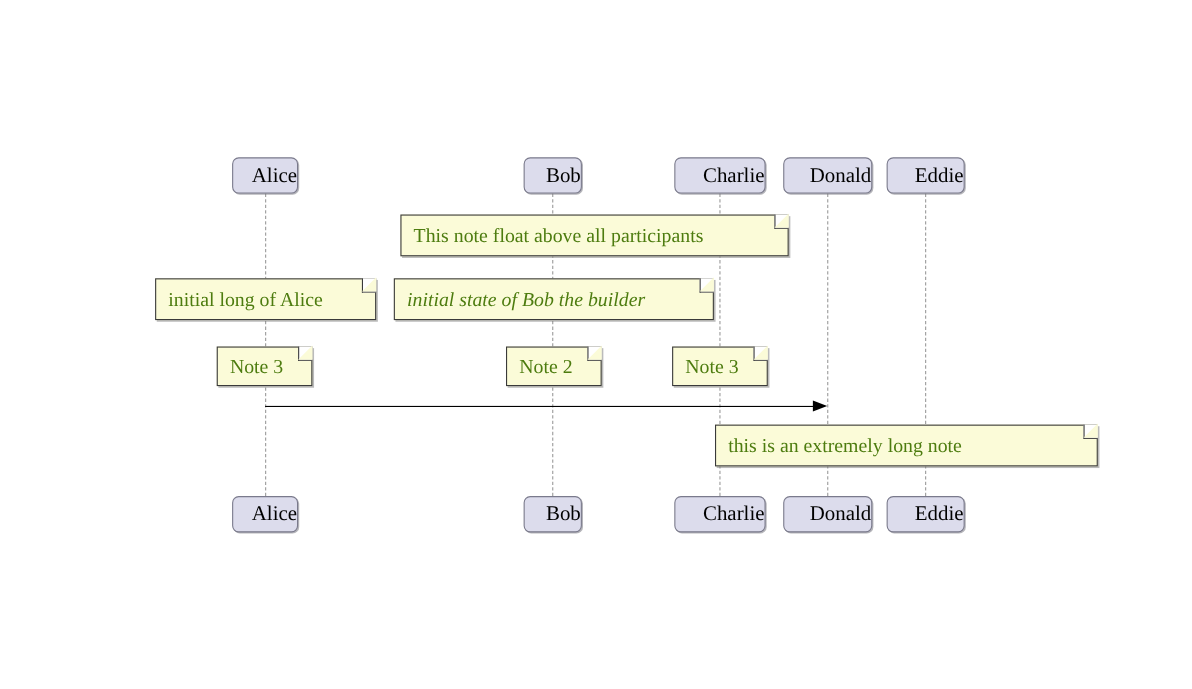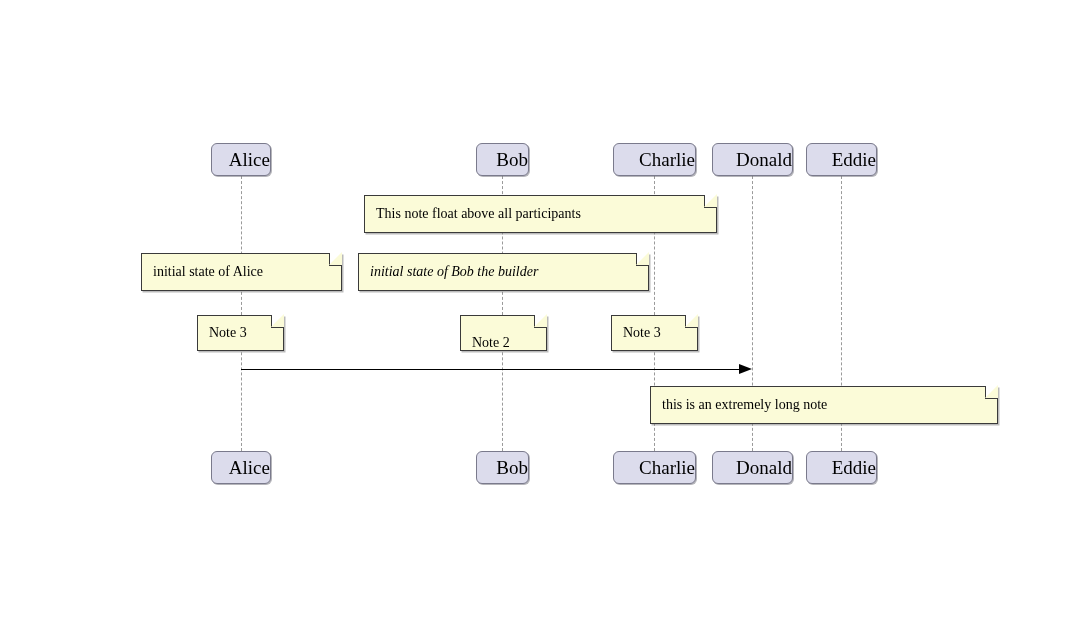--- a/index.html
+++ b/index.html
@@ -44,22 +44,22 @@
     z-index: 3;
     box-shadow: 1px 1px 0 rgba(120,120,130,0.55);
   }
 
   
   .note {
     position: absolute;
     box-sizing: border-box;
     background: #fbfbd8;
     border: 1px solid #3a3a3a;
-    color: #000000;
-    font-size: 14px;
+    color: #4d7c0f;
+    font-size: 18px;
     line-height: 1;
     display: flex;
     align-items: center;
     z-index: 4;
     box-shadow: 1.5px 1.5px 0 rgba(120,120,120,0.5);
   }
   .note .note-text {
     padding-left: 11px;
     padding-right: 20px;
     white-space: nowrap;
@@ -143,32 +143,32 @@
     <div class="participant" style="left: 806px; top: 451px; width: 71px; height: 33px;">
       <span>Eddie</span>
     </div>
     <div class="arrow-line" style="left: 241px; top: 369px; width: 500px;"></div>
     <div class="arrow-head" style="left: 739px; top: 364.3px;"></div>
     <div class="note" style="left: 364px; top: 195px; width: 353px; height: 38px;">
       <span class="note-text">This note float above all participants</span>
       <span class="fold"></span>
     </div>
     <div class="note" style="left: 141px; top: 253px; width: 201px; height: 38px;">
-      <span class="note-text">initial state of Alice</span>
+      <span class="note-text">initial long of Alice</span>
       <span class="fold"></span>
     </div>
     <div class="note" style="left: 358px; top: 253px; width: 291px; height: 38px; font-style: italic;">
       <span class="note-text">initial state of Bob the builder</span>
       <span class="fold"></span>
     </div>
     <div class="note" style="left: 197px; top: 315px; width: 87px; height: 36px;">
       <span class="note-text">Note 3</span>
       <span class="fold"></span>
     </div>
-    <div class="note" style="left: 460px; top: 315px; width: 87px; height: 36px; align-items: flex-end;">
+    <div class="note" style="left: 460px; top: 315px; width: 87px; height: 36px;">
       <span class="note-text">Note 2</span>
       <span class="fold"></span>
     </div>
     <div class="note" style="left: 611px; top: 315px; width: 87px; height: 36px;">
       <span class="note-text">Note 3</span>
       <span class="fold"></span>
     </div>
     <div class="note" style="left: 650px; top: 386px; width: 348px; height: 38px;">
       <span class="note-text">this is an extremely long note</span>
       <span class="fold"></span>

